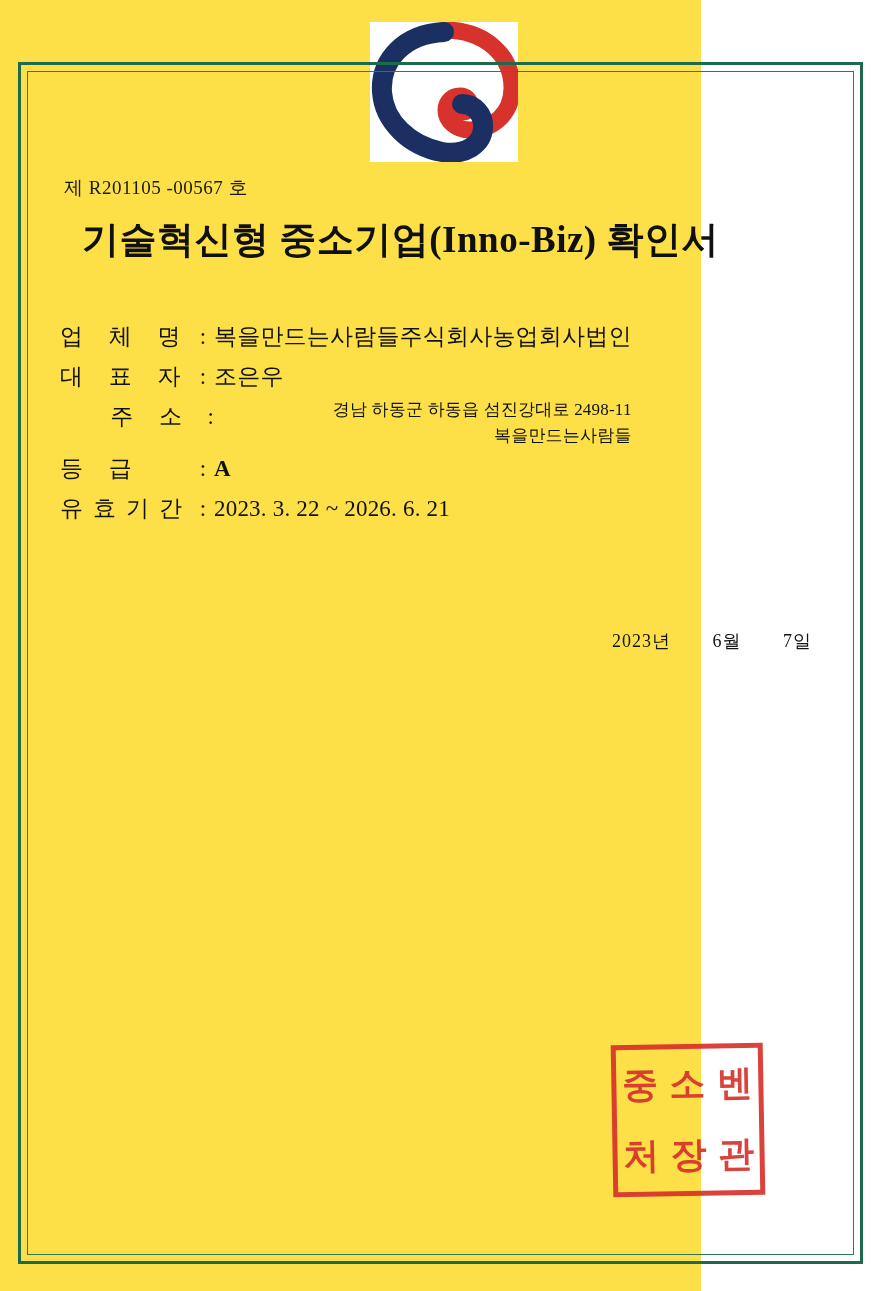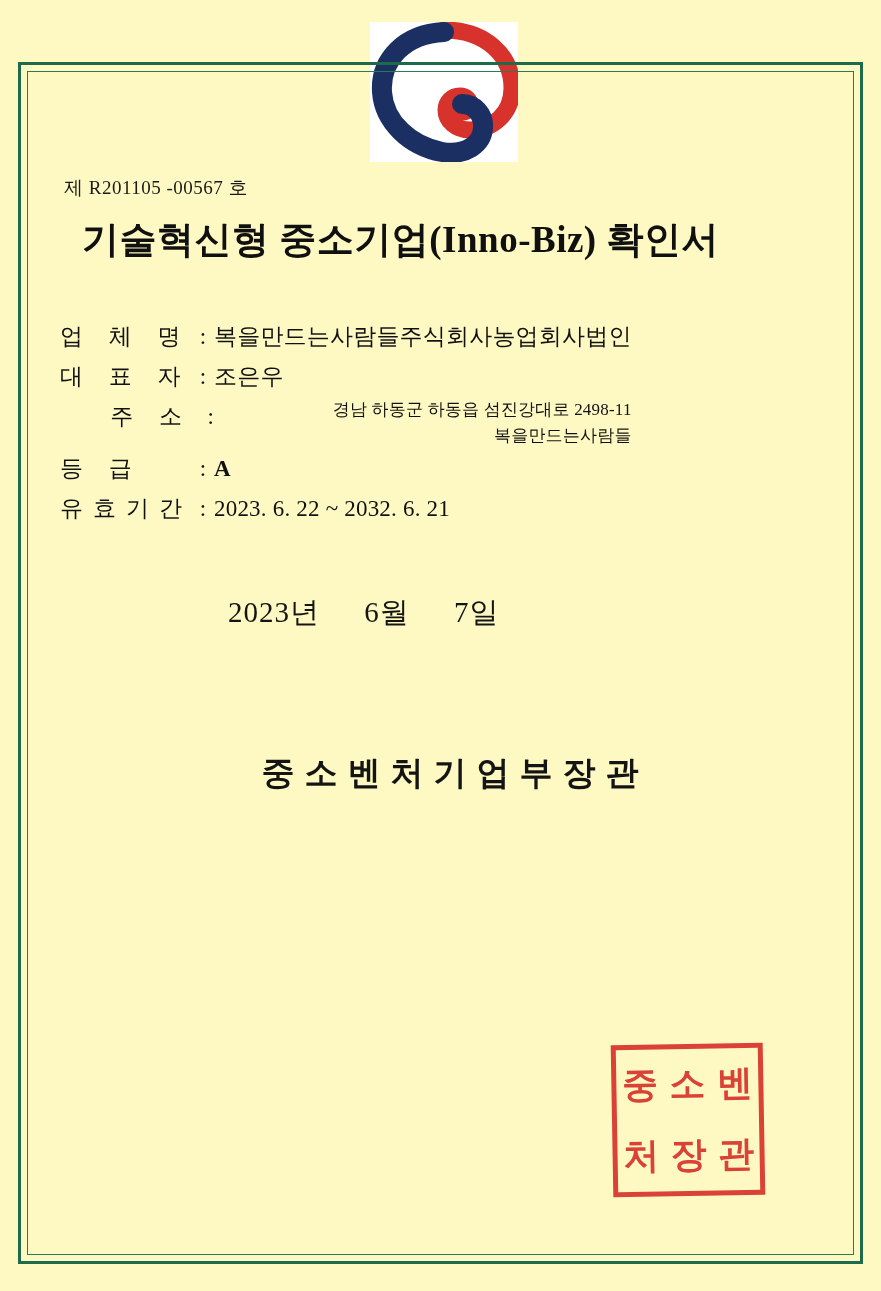--- a/index.html
+++ b/index.html
@@ -14,23 +14,23 @@
     color: #141414;
     position: relative;
     overflow: hidden;
   }
 
   
   .certificate {
     position: absolute;
     left: 0;
     top: 0;
-    width: 881px;
+    width: 701px;
     height: 1291px;
-    background: #fef9c3;
+    background: #fde047;
   }
   .border-outer {
     position: absolute;
     left: 18px;
     top: 62px;
     width: 845px;
     height: 1202px;
     border: 3px solid #1d6b4a;
     box-sizing: border-box;
   }
@@ -122,24 +122,24 @@
     width: 740px;
     font-size: 26px;
     line-height: 48px;
     text-indent: 36px;
     letter-spacing: 0.3px;
     color: #101010;
   }
 
   
   .date-line {
-    margin-top: 64px;
-    text-align: left;
+    margin-top: 100px;
+    text-align: right;
     padding-left: 150px;
-    font-size: 29px;
+    font-size: 18px;
     letter-spacing: 1px;
   }
   .date-line span { margin: 0 18px; }
 
   
   .signature {
     margin-top: 118px;
     text-align: center;
     padding-left: 20px;
     font-size: 33px;
@@ -217,33 +217,32 @@
         </td>
       </tr>
       <tr>
         <td class="label">등    급</td>
         <td class="colon">:</td>
         <td class="value grade-value">A</td>
       </tr>
       <tr>
         <td class="label">유효기간</td>
         <td class="colon">:</td>
-        <td class="value">2023. 6. 22 ~ 2032. 6. 21</td>
+        <td class="value">2023. 3. 22 ~ 2026. 6. 21</td>
       </tr>
     </tbody>
       </table>
 
 
     <div class="date-line">
       <span>2023년</span>
       <span>6월</span>
       <span>7일</span>
     </div>
 
-    <div class="signature">중소벤처기업부장관</div>
 
   </div>
 
   <div class="seal">
     <div>중</div>
     <div>소</div>
     <div>벤</div>
     <div>처</div>
     <div>장</div>
     <div>관</div>

